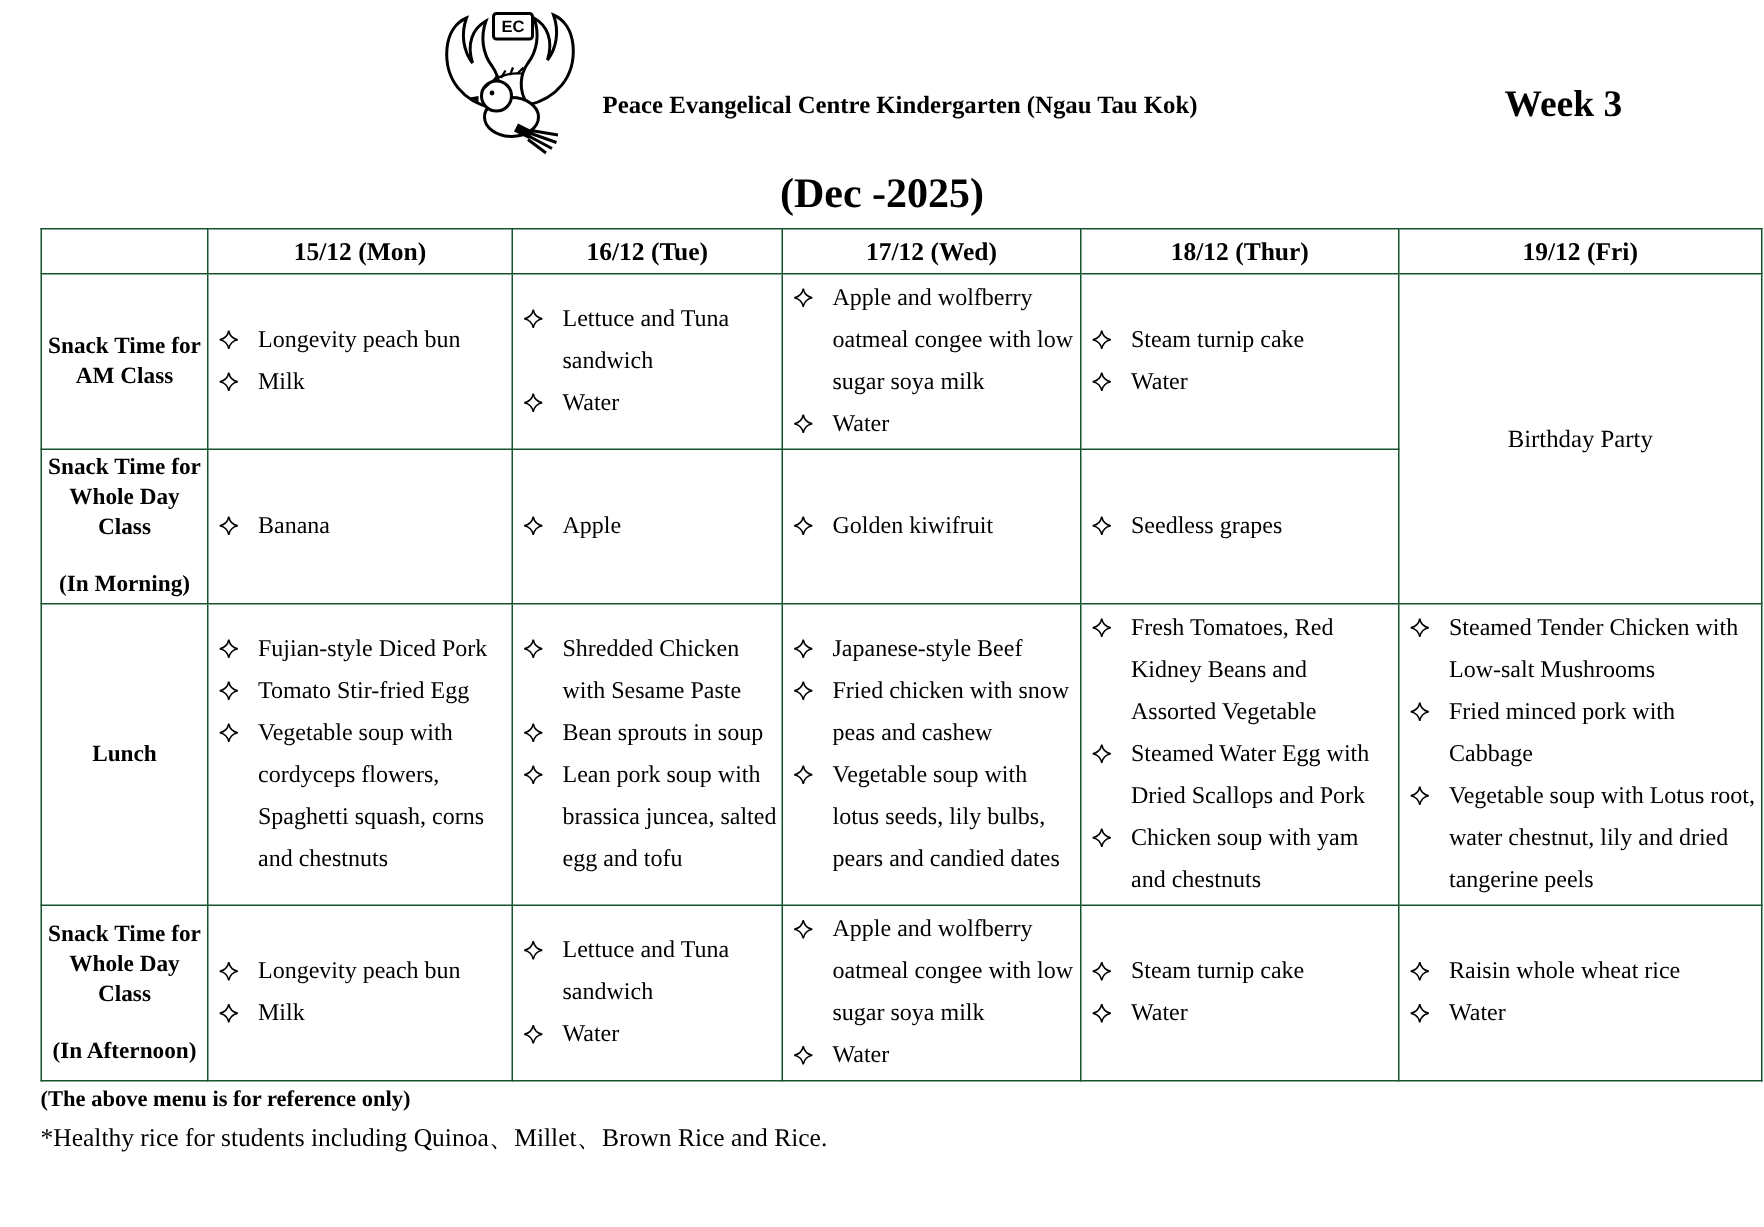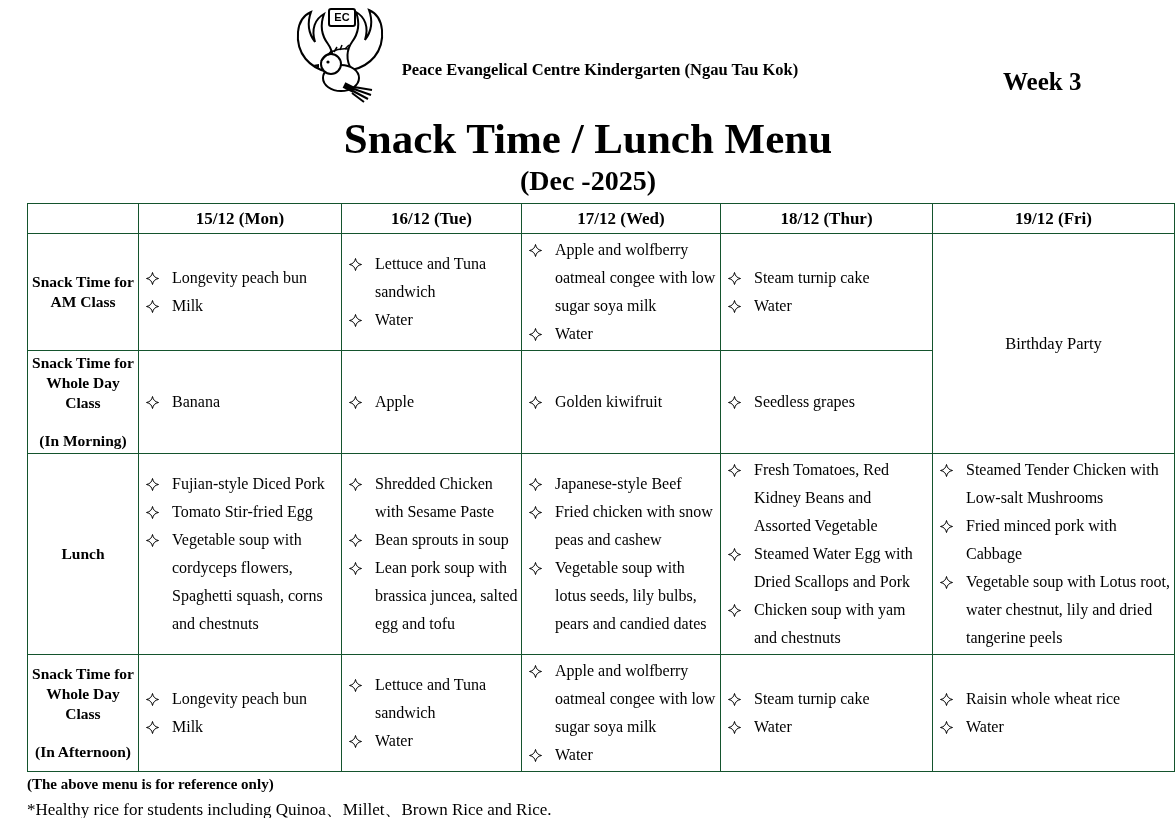--- a/index.html
+++ b/index.html
@@ -6,21 +6,21 @@
   html,body { width:1176px; height:818px; background:#ffffff; color:#000;
     font-family:"Liberation Serif","DejaVu Serif",serif; overflow:hidden; }
   .page { position:relative; width:1176px; height:666px; }
 
   
   .header { position:relative; height:112px; }
   .logo { position:absolute; left:288px; top:8px; width:106px; height:102px; }
   .hdr-text { position:absolute; left:400px; top:40px; width:400px; text-align:center; }
   .school-zh { font-size:23px; letter-spacing:5px; white-space:nowrap; }
   .school-en { font-size:16.5px; font-weight:bold; margin-top:20px; white-space:nowrap; }
-  .week { position:absolute; left:1003px; top:68px; font-size:25px; font-weight:bold; }
+  .week { position:absolute; left:1003px; top:56px; font-size:25px; font-weight:bold; }
 
   .title { text-align:center; font-size:43px; font-weight:bold; margin-top:2px; }
   .subtitle { text-align:center; font-size:28px; font-weight:bold; margin-top:2px; }
 
   
   table.menu { border-collapse:collapse; table-layout:fixed; width:1147px;
     margin-left:27px; margin-top:6px; }
   table.menu th, table.menu td { border:1px solid #14532d; vertical-align:middle; }
   tr.hrow { height:30px; }
   tr.r1 { height:113px; }
@@ -72,21 +72,20 @@
         <path d="M56,77 L66,82" stroke="#000" stroke-width="6"></path>
         <path d="M66,79 L84,82 M66,81 L83,87 M65,83 L80,91 M64,85 L76,94" fill="none" stroke="#000" stroke-width="2"></path>
       </svg>
     </div>
     <div class="hdr-text">
       <div class="school-en">Peace Evangelical Centre Kindergarten (Ngau Tau Kok)</div>
     </div>
     <div class="week">Week 3</div>
   </div>
 
-  <div class="title">Snack Time / Lunch Menu</div>
   <div class="subtitle">(Dec -2025)</div>
 
   <table class="menu">
     <colgroup>
       <col style="width:111px">
         <col style="width:203px">
         <col style="width:180px">
       <col style="width:199px">
         <col style="width:212px">
         <col style="width:242px">

